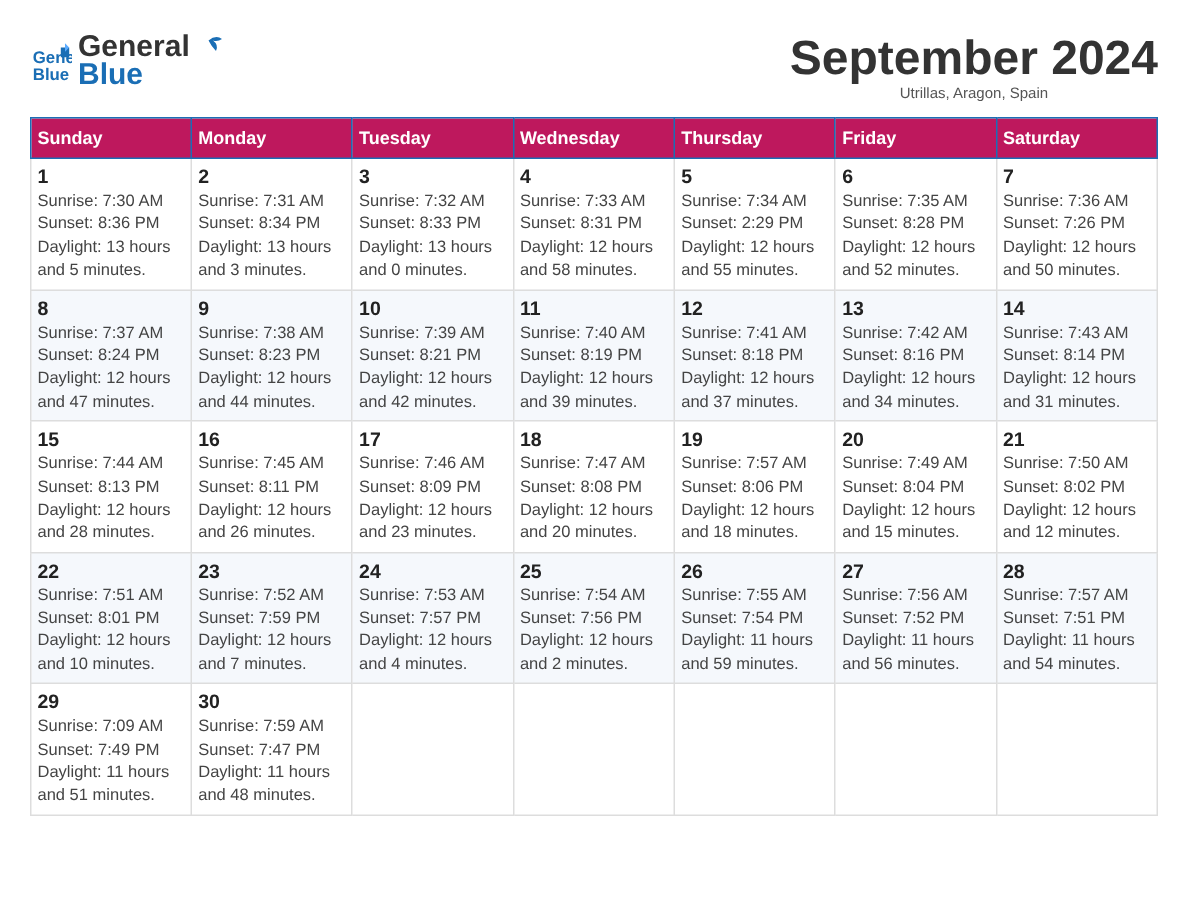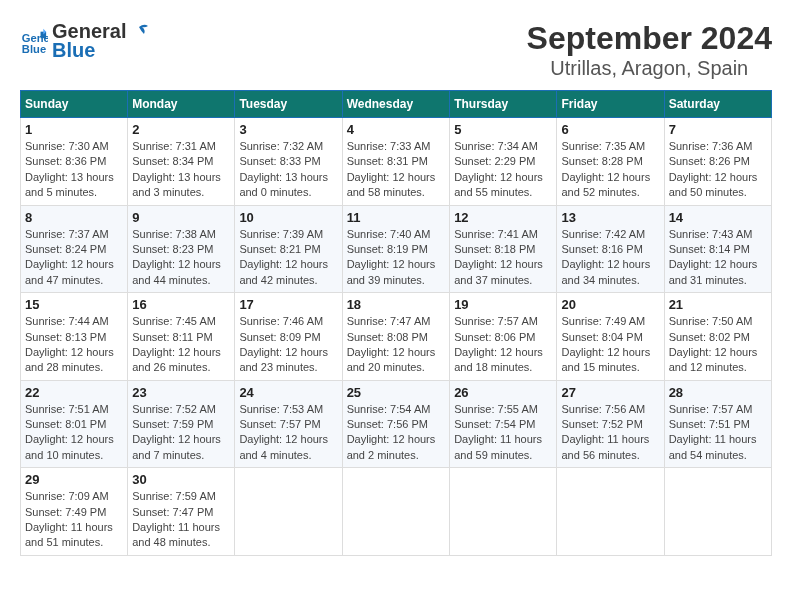--- a/index.html
+++ b/index.html
@@ -27,30 +27,30 @@
     }
     .title-block {
       text-align: center;
     }
     .month-title {
       font-size: 32px;
       font-weight: bold;
       color: #333;
     }
     .location {
-      font-size: 20px;
+      font-size: 10px;
       color: #555;
     }
     .calendar {
       width: 100%;
       border-collapse: collapse;
       font-size: 11px;
     }
     .calendar th {
-      background: #0f766e;
+      background: #be185d;
       color: #fff;
       padding: 6px 4px;
       text-align: left;
       font-size: 12px;
       font-weight: bold;
       border: 1px solid #1a6eb5;
     }
     .calendar td {
       border: 1px solid #ddd;
       padding: 4px;
@@ -138,21 +138,21 @@
         <td>
           <span class="day-num">5</span>
           <div class="day-info"><span>Sunrise: 7:34 AM</span><br><span>Sunset: 2:29 PM</span><br><span>Daylight: 12 hours and 55 minutes.</span></div>
         </td>
         <td>
           <span class="day-num">6</span>
           <div class="day-info"><span>Sunrise: 7:35 AM</span><br><span>Sunset: 8:28 PM</span><br><span>Daylight: 12 hours and 52 minutes.</span></div>
         </td>
         <td>
           <span class="day-num">7</span>
-          <div class="day-info"><span>Sunrise: 7:36 AM</span><br><span>Sunset: 8:26 PM</span><br><span>Daylight: 12 hours and 50 minutes.</span></div>
+          <div class="day-info"><span>Sunrise: 7:36 AM</span><br><span>Sunset: 7:26 PM</span><br><span>Daylight: 12 hours and 50 minutes.</span></div>
         </td>
       </tr>
       <tr>
         <td>
           <span class="day-num">8</span>
           <div class="day-info"><span>Sunrise: 7:37 AM</span><br><span>Sunset: 8:24 PM</span><br><span>Daylight: 12 hours and 47 minutes.</span></div>
         </td>
         <td>
           <span class="day-num">9</span>
           <div class="day-info"><span>Sunrise: 7:38 AM</span><br><span>Sunset: 8:23 PM</span><br><span>Daylight: 12 hours and 44 minutes.</span></div>

